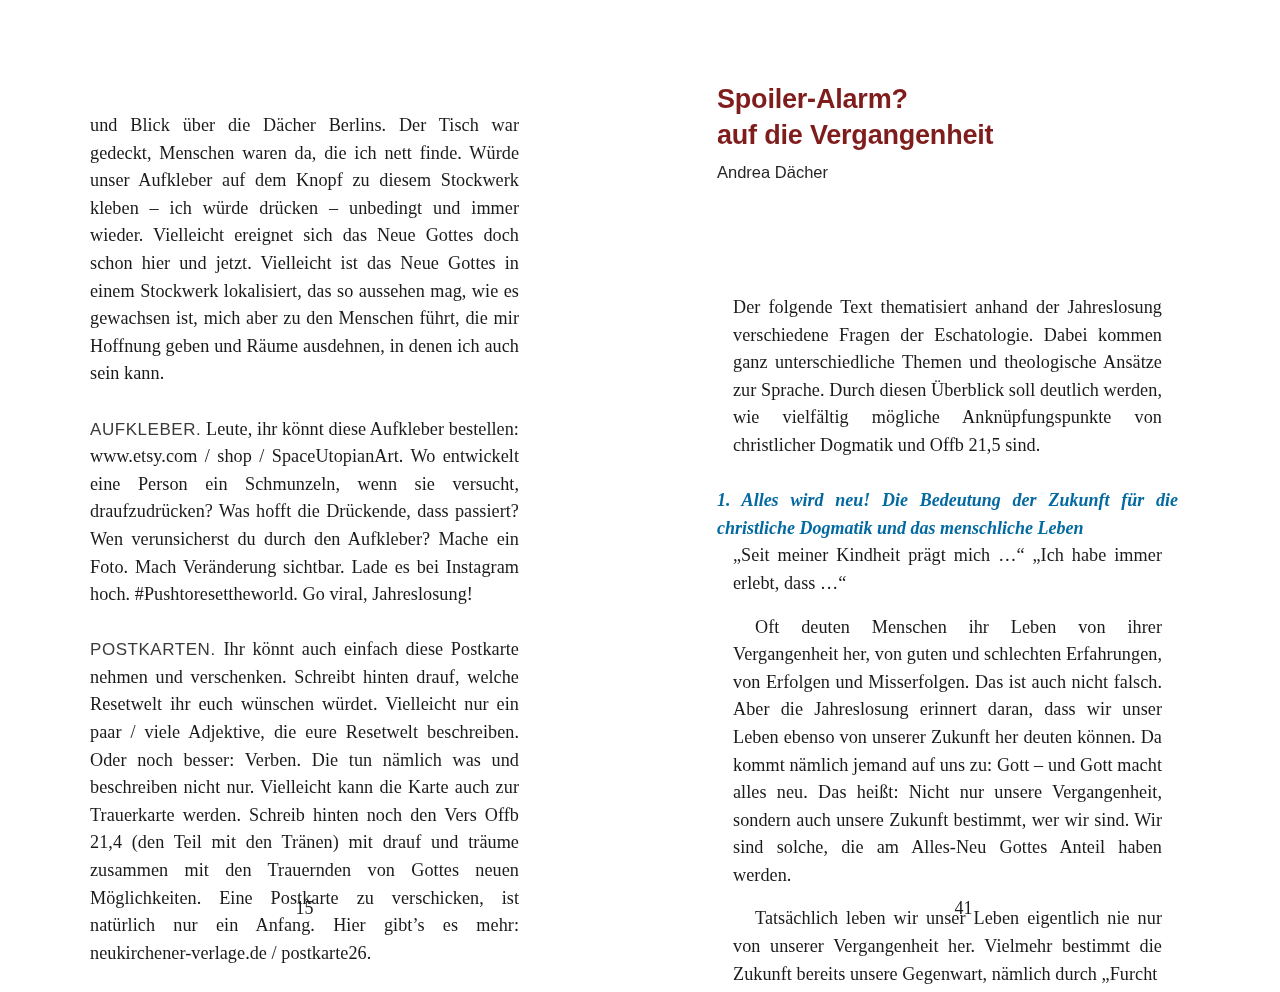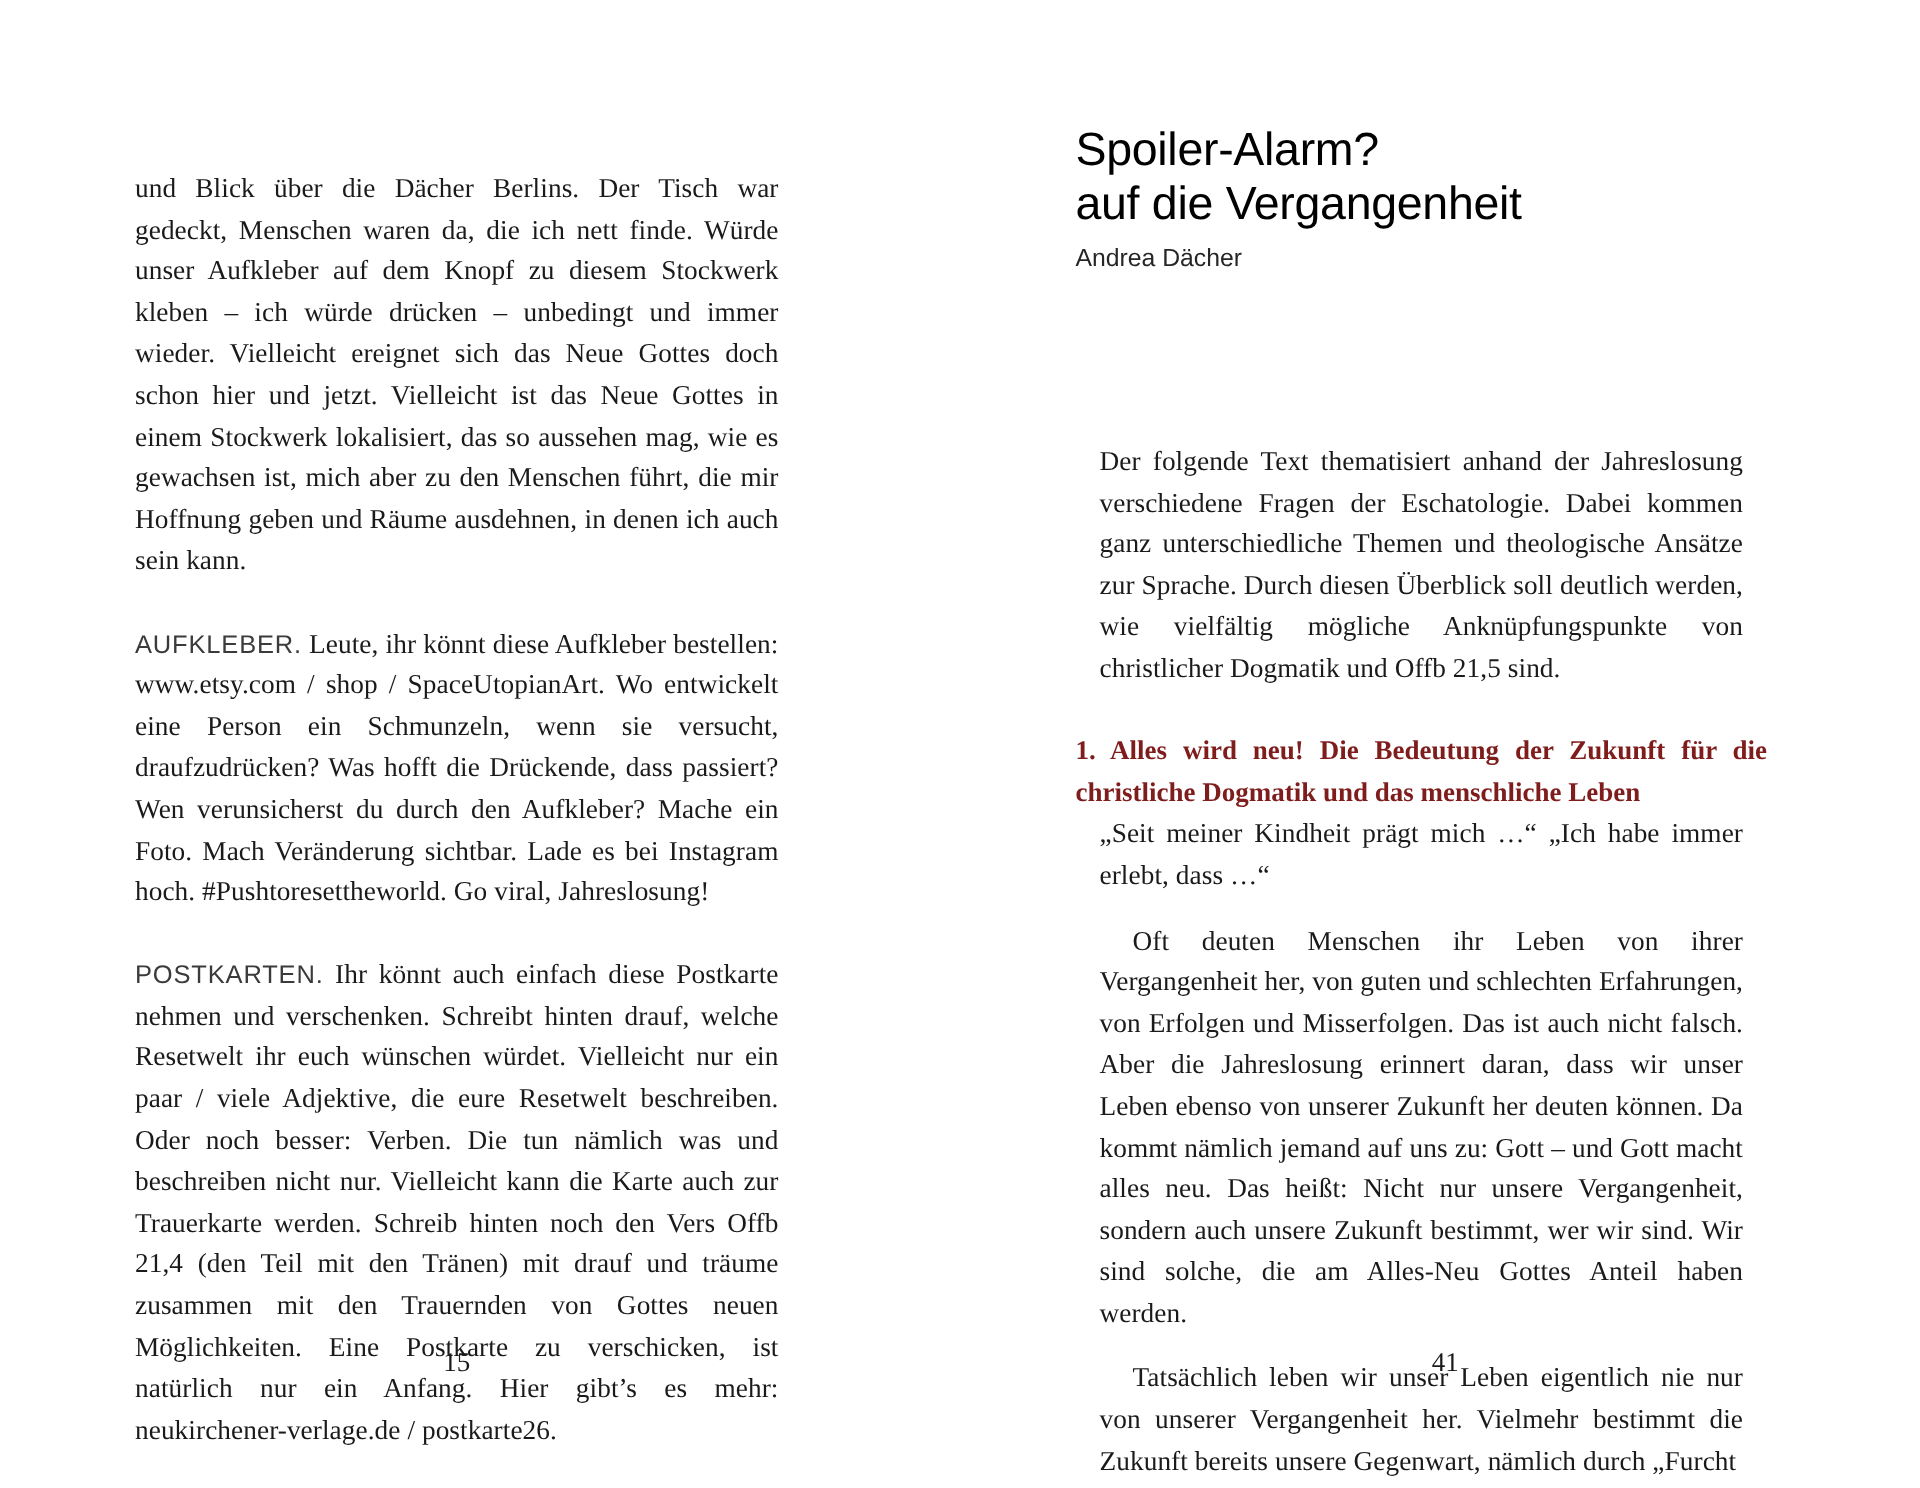--- a/index.html
+++ b/index.html
@@ -59,44 +59,45 @@
     font-family: "Liberation Sans", sans-serif;
     font-size: 17px;
     letter-spacing: 0.55px;
     color: #3b3b3b;
   }
 
   
   .article-title {
     margin: 0;
     font-family: "Liberation Sans", sans-serif;
-    font-weight: normal;
-    font-size: 31px;
+    font-weight: bold;
+    font-size: 27px;
     line-height: 35.5px;
     letter-spacing: -0.2px;
-    color: #000000;
+    color: #7f1d1d;
   }
   .article-title .tline { display: block; }
 
   .article-author {
     margin: 8px 0 0 0;
     font-family: "Liberation Sans", sans-serif;
     font-size: 16.5px;
     line-height: 22px;
     color: #262626;
   }
 
   .section-head {
     margin: 0;
     font-family: "Liberation Serif", serif;
     font-weight: bold;
+    font-style: italic;
     font-size: 18px;
     line-height: 27.6px;
     text-align: justify;
-    color: #7f1d1d;
+    color: #0369a1;
   }
 
   
   .folio {
     position: absolute;
     bottom: 73px;
     width: 461px;
     text-align: center;
     font-family: "Liberation Serif", serif;
     font-size: 18px;

